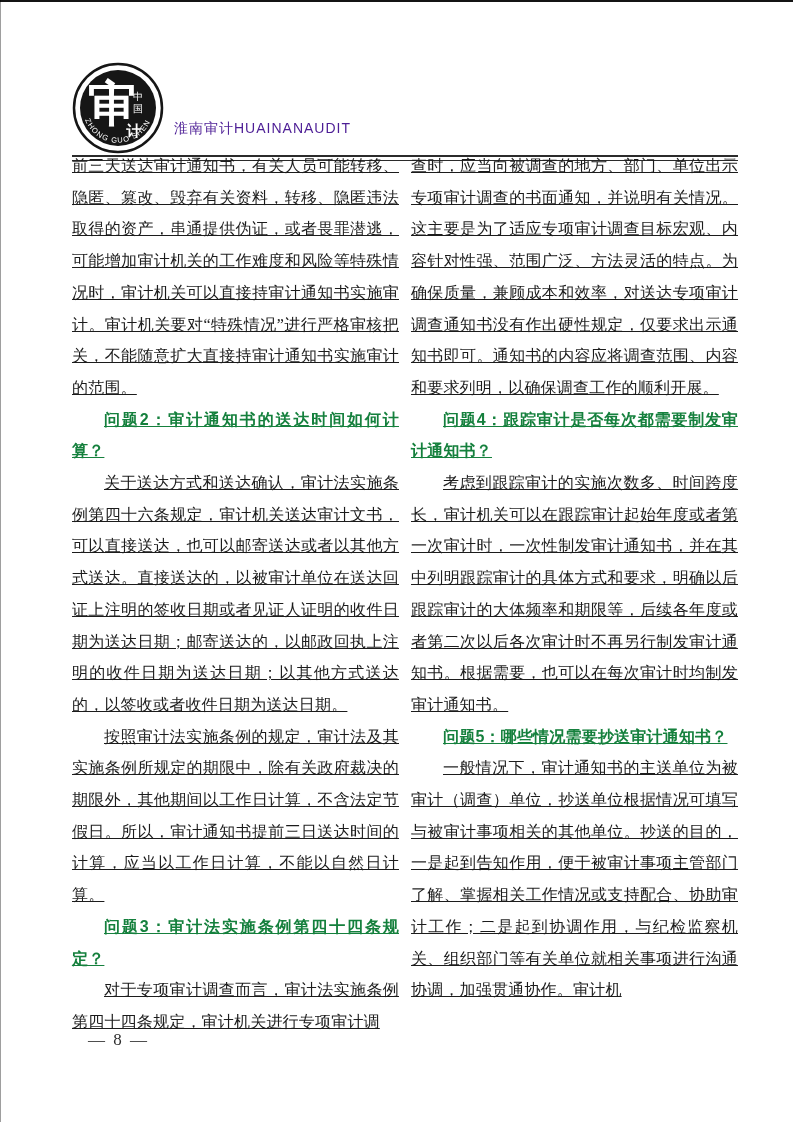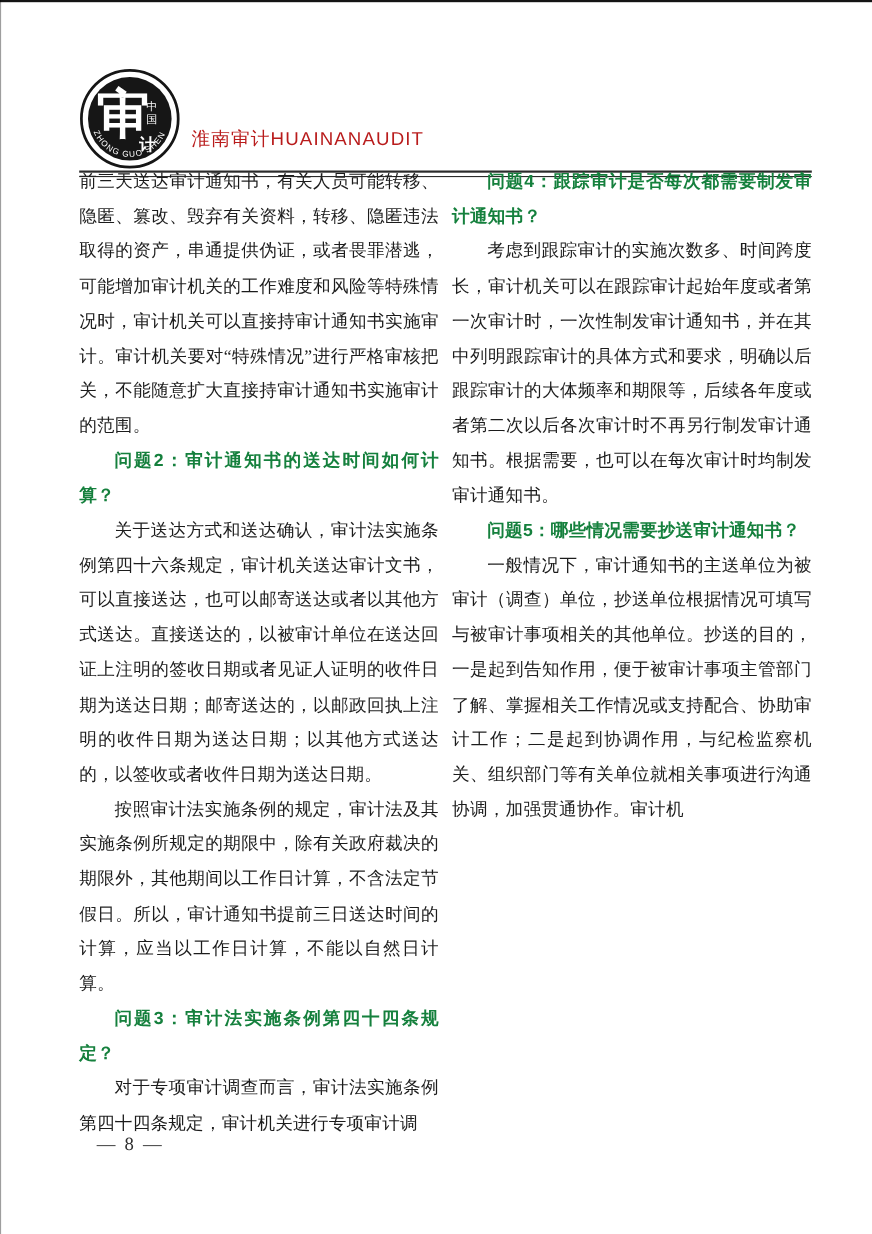--- a/index.html
+++ b/index.html
@@ -19,40 +19,40 @@
     position: absolute; top: 0; left: 0;
     width: 1px; height: 100%; background: rgba(0,0,0,0.38);
   }
 
   
   .header { position: absolute; left: 72px; top: 58px; width: 666px; }
   .brand-row { display: flex; align-items: flex-end; height: 96px; }
   .seal { width: 92px; height: 92px; flex: 0 0 auto; }
   .brand-title {
     font-family: "Liberation Sans", "DejaVu Sans", sans-serif;
-    font-size: 17px;
-    color: #b91c1c;
+    font-size: 14px;
+    color: #4c1d95;
     letter-spacing: 1px;
     margin: 12px 0 16px 10px;
     white-space: nowrap;
   }
   .rules { margin-top: 1px; }
   .rule-thick { height: 2px; background: #2b2b2b; margin-bottom: 3px; }
   .rule-thin  { height: 1px; background: #2b2b2b; }
 
   
   .col {
     position: absolute; top: 150px; width: 327px;
     font-size: 16px; line-height: 31.7px;
     text-align: justify;
     letter-spacing: 0.2px;
   }
   .col-left  { left: 72px; }
   .col-right { left: 411px; }
-  .col p { margin: 0; }
+  .col p { margin: 0; text-decoration: underline; }
   .para { text-indent: 2em; }
   .para.no-indent { text-indent: 0; }
   .heading {
     font-family: "Liberation Sans", "DejaVu Sans", sans-serif;
     font-weight: bold;
     text-indent: 2em;
     color: #15803d;
   }
 
   
@@ -93,19 +93,20 @@
 <div class="col col-left">
   <p class="para no-indent">前三天送达审计通知书，有关人员可能转移、隐匿、篡改、毁弃有关资料，转移、隐匿违法取得的资产，串通提供伪证，或者畏罪潜逃，可能增加审计机关的工作难度和风险等特殊情况时，审计机关可以直接持审计通知书实施审计。审计机关要对“特殊情况”进行严格审核把关，不能随意扩大直接持审计通知书实施审计的范围。</p>
   <p class="heading">问题2：审计通知书的送达时间如何计算？</p>
   <p class="para">关于送达方式和送达确认，审计法实施条例第四十六条规定，审计机关送达审计文书，可以直接送达，也可以邮寄送达或者以其他方式送达。直接送达的，以被审计单位在送达回证上注明的签收日期或者见证人证明的收件日期为送达日期；邮寄送达的，以邮政回执上注明的收件日期为送达日期；以其他方式送达的，以签收或者收件日期为送达日期。</p>
   <p class="para">按照审计法实施条例的规定，审计法及其实施条例所规定的期限中，除有关政府裁决的期限外，其他期间以工作日计算，不含法定节假日。所以，审计通知书提前三日送达时间的计算，应当以工作日计算，不能以自然日计算。</p>
   <p class="heading">问题3：审计法实施条例第四十四条规定？</p>
   <p class="para">对于专项审计调查而言，审计法实施条例第四十四条规定，审计机关进行专项审计调</p>
 </div>
 
 <div class="col col-right">
+  <p class="para no-indent">查时，应当向被调查的地方、部门、单位出示专项审计调查的书面通知，并说明有关情况。这主要是为了适应专项审计调查目标宏观、内容针对性强、范围广泛、方法灵活的特点。为确保质量，兼顾成本和效率，对送达专项审计调查通知书没有作出硬性规定，仅要求出示通知书即可。通知书的内容应将调查范围、内容和要求列明，以确保调查工作的顺利开展。</p>
   <p class="heading">问题4：跟踪审计是否每次都需要制发审计通知书？</p>
   <p class="para">考虑到跟踪审计的实施次数多、时间跨度长，审计机关可以在跟踪审计起始年度或者第一次审计时，一次性制发审计通知书，并在其中列明跟踪审计的具体方式和要求，明确以后跟踪审计的大体频率和期限等，后续各年度或者第二次以后各次审计时不再另行制发审计通知书。根据需要，也可以在每次审计时均制发审计通知书。</p>
   <p class="heading">问题5：哪些情况需要抄送审计通知书？</p>
   <p class="para">一般情况下，审计通知书的主送单位为被审计（调查）单位，抄送单位根据情况可填写与被审计事项相关的其他单位。抄送的目的，一是起到告知作用，便于被审计事项主管部门了解、掌握相关工作情况或支持配合、协助审计工作；二是起到协调作用，与纪检监察机关、组织部门等有关单位就相关事项进行沟通协调，加强贯通协作。审计机</p>
 </div>
 
 <div class="footer">— 8 —</div>
 
 </body></html>

